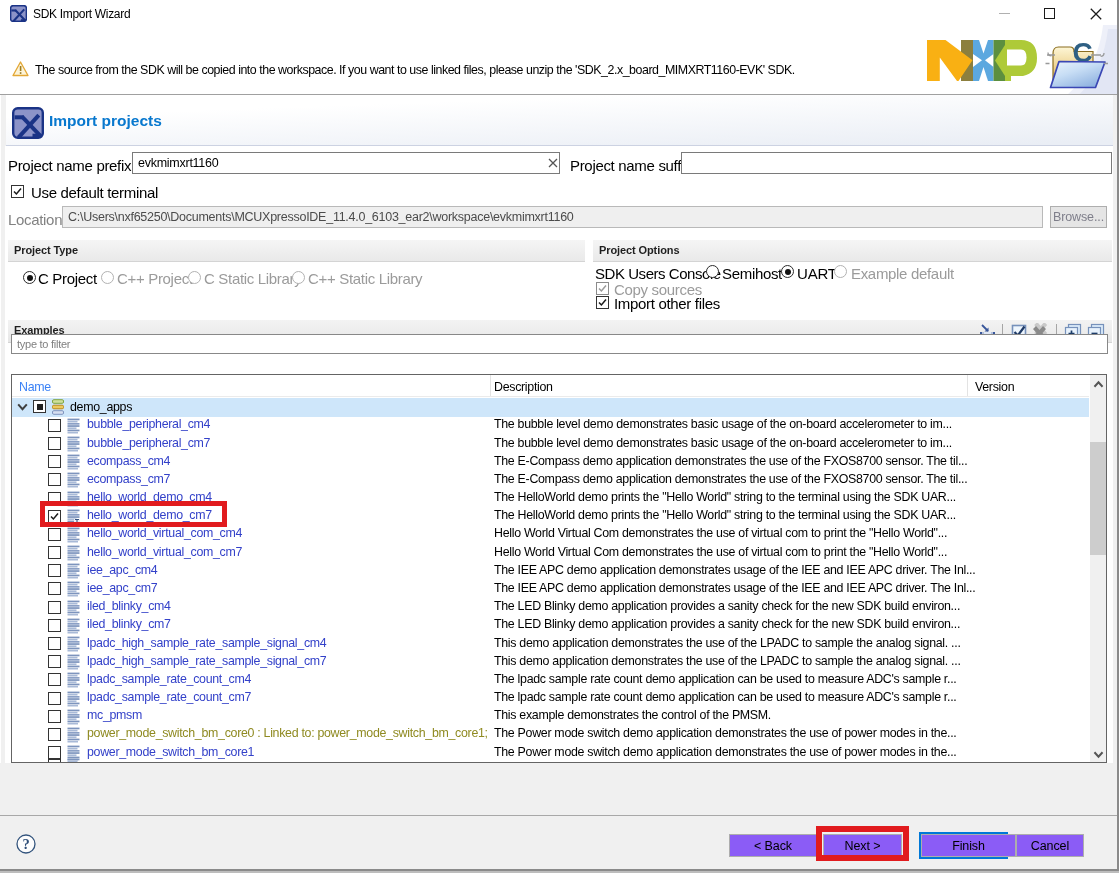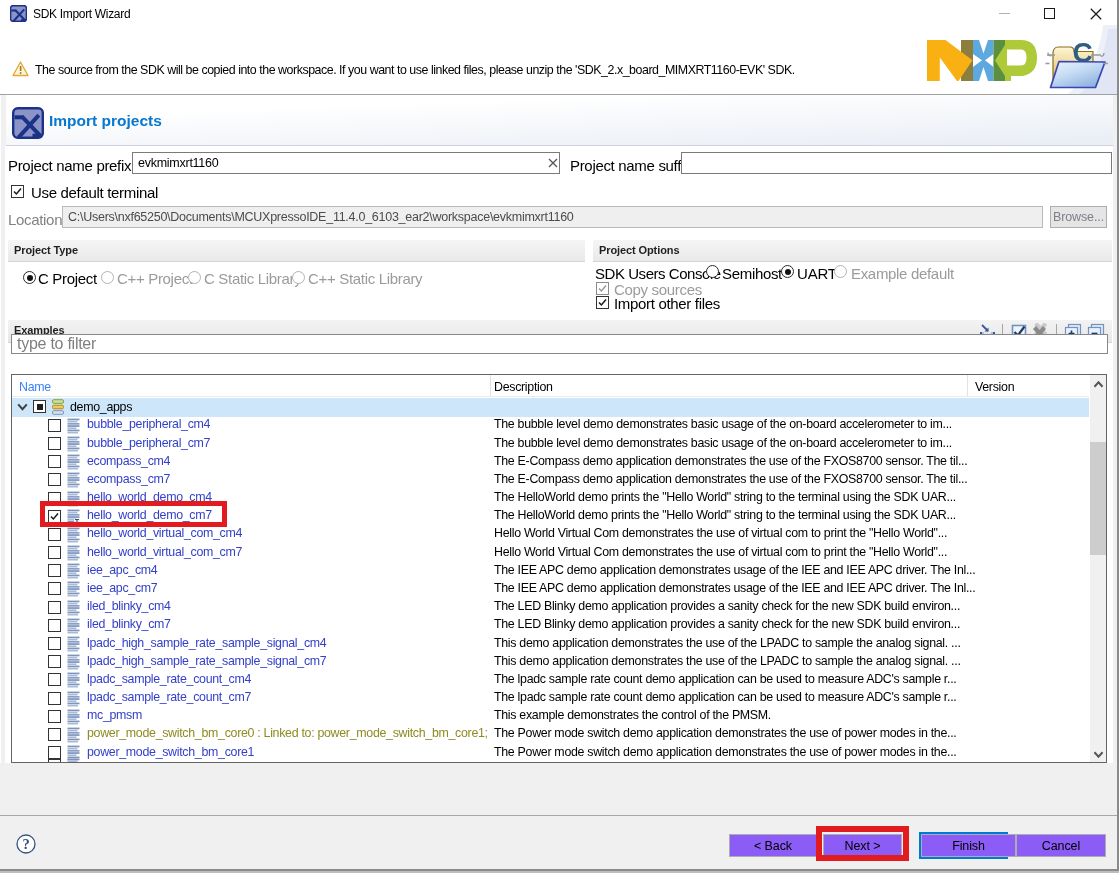--- a/index.html
+++ b/index.html
@@ -156,21 +156,21 @@
 <svg class="abs" style="left:1064px;top:323px" width="18" height="18" viewBox="0 0 18 18">
 <rect x="4.5" y="1.5" width="12" height="12" fill="#dcebfa" stroke="#7691bb" stroke-width="1.2"></rect>
 <rect x="1.5" y="4.5" width="12" height="12" fill="#e8f2fc" stroke="#7691bb" stroke-width="1.2"></rect>
 <path d="M4.5 10.5 H 10.5 M7.5 7.5 V 13.5" stroke="#1c3c69" stroke-width="1.7"></path>
 </svg>
 <svg class="abs" style="left:1087px;top:323px" width="18" height="18" viewBox="0 0 18 18">
 <rect x="4.5" y="1.5" width="12" height="12" fill="#dcebfa" stroke="#7691bb" stroke-width="1.2"></rect>
 <rect x="1.5" y="4.5" width="12" height="12" fill="#e8f2fc" stroke="#7691bb" stroke-width="1.2"></rect>
 <path d="M4.5 10.5 H 10.5" stroke="#1c3c69" stroke-width="1.7"></path>
 </svg>
-<div class="input" style="left:11px;top:334px;width:1097px;height:20px;border-color:#888;color:#7f7f7f;font-size:16px">type to filter</div>
+<div class="input" style="left:11px;top:334px;width:1097px;height:20px;border-color:#888;color:#7f7f7f;font-size:11px">type to filter</div>
 <div class="abs" style="left:11px;top:374px;width:1096px;height:389px;border:1px solid #646464;background:#fff"></div>
 <div class="cell" style="left:19px;top:380px;color:#3b82f6">Name</div>
 <div class="cell" style="left:494px;top:380px;color:#000">Description</div>
 <div class="cell" style="left:975px;top:380px;color:#000">Version</div>
 <div class="abs" style="left:490px;top:375px;width:1px;height:22px;background:#e3e3e3"></div>
 <div class="abs" style="left:967px;top:375px;width:1px;height:22px;background:#e3e3e3"></div>
 <div class="abs" style="left:12px;top:396px;width:1077px;height:1px;background:#ebebeb"></div>
 <div class="abs" style="left:12px;top:398px;width:1077px;height:18.5px;background:#cee6fa"></div>
 <svg class="abs" style="left:17px;top:403px" width="11" height="8" viewBox="0 0 11 8">
     <path d="M1.2 1.4 L5.5 6.2 L9.8 1.4" stroke="#3f3f3f" stroke-width="2" fill="none"></path>
@@ -443,17 +443,17 @@
 <div class="abs" style="left:0;top:815px;width:1117px;height:1px;background:#a8a8a8"></div>
 <svg class="abs" style="left:16px;top:834px" width="20" height="20" viewBox="0 0 20 20">
 <circle cx="10" cy="10" r="9" fill="#fdfdfd" stroke="#33547d" stroke-width="1.3"></circle>
 <text x="10" y="14.8" text-anchor="middle" font-family="Liberation Serif, serif" font-size="14.5" font-weight="bold" fill="#2e4e78">?</text>
 </svg>
 <div class="btn" style="left:729px;top:834px;width:88px;height:23px">&lt; Back</div>
 <div class="btn" style="left:823px;top:834px;width:79px;height:23px">Next &gt;</div>
 <div class="abs" style="left:816px;top:826px;width:93px;height:35px;border:6px solid #e11b1e"></div>
 <div class="abs" style="left:919px;top:832px;width:89px;height:27px;border:2px solid #0078d7"></div>
 <div class="btn" style="left:921px;top:834px;width:95px;height:23px">Finish</div>
-<div class="btn" style="left:1016px;top:834px;width:90px;height:23px">Cancel</div>
+<div class="btn" style="left:1016px;top:834px;width:68px;height:23px">Cancel</div>
 <div class="abs" style="left:1px;top:96px;width:4px;height:667px;background:#f0f0f0"></div>
 <div class="abs" style="left:1113px;top:95px;width:4px;height:668px;background:#f0f0f0"></div>
 <div class="abs" style="left:1117px;top:0;width:2px;height:873px;background:#8a8a8a"></div>
 <div class="abs" style="left:0;top:869px;width:1119px;height:2px;background:#8a8a8a"></div>
 <div class="abs" style="left:0;top:871px;width:1119px;height:2px;background:#bdbdbd"></div>
 </body></html>

